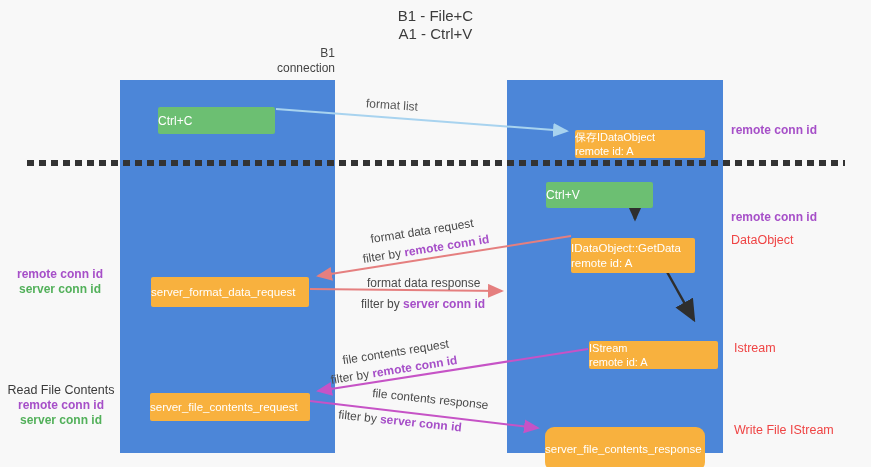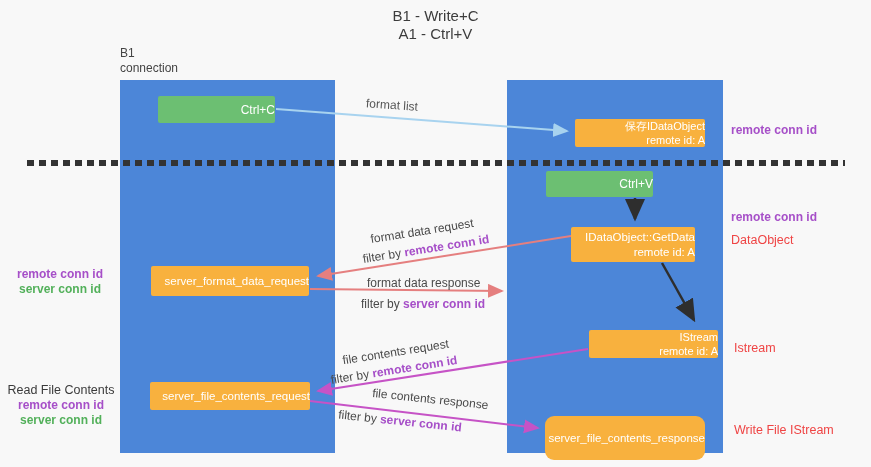--- a/index.html
+++ b/index.html
@@ -11,34 +11,34 @@
     overflow:hidden;
   }
   .title{
     position:absolute;left:0;top:7px;width:871px;
     text-align:center;font-size:15px;line-height:18px;color:#3c3c3c;
   }
   .lane{position:absolute;top:80px;height:373px;background:#4c86d8;}
   #lane-left{left:120px;width:215px;}
   #lane-right{left:507px;width:216px;}
   .lane-header{
-    position:absolute;top:46px;text-align:left;
+    position:absolute;top:46px;text-align:right;
     font-size:12px;line-height:15px;color:#444;
   }
   #lane-header-left{left:120px;width:215px;}
   #lane-header-right{left:507px;width:216px;}
   .dashed-line{
     position:absolute;left:27px;top:160px;width:818px;height:6px;
     background:repeating-linear-gradient(90deg,#333 0 7px,transparent 7px 12px);
     z-index:5;
   }
   .node{
     position:absolute;display:flex;flex-direction:column;
-    align-items:flex-end;justify-content:center;
-    color:#fff;text-align:center;border-radius:2px;z-index:4;
+    align-items:flex-start;justify-content:center;
+    color:#fff;text-align:center;border-radius:2px;z-index:4;margin-top:11px;
   }
   .node.orange{background:#f8b13e;}
   .node.green{background:#6cbf72;}
   .one-line{font-size:12px;}
   .long-label{font-size:11.5px;letter-spacing:0;}
   .two-line{font-size:11px;line-height:14px;}
   #node-ctrl-c{left:158px;top:96px;width:117px;height:27px;}
   #node-save-idataobject{left:575px;top:119px;width:130px;height:28px;}
   #node-ctrl-v{left:546px;top:171px;width:107px;height:26px;}
   #node-getdata{left:571px;top:227px;width:124px;height:35px;font-size:11.5px;line-height:15px;}
@@ -72,21 +72,21 @@
   #fl-file-req-filter{left:330px;top:363px;transform:rotate(-9deg);}
   #fl-file-resp{left:372px;top:392px;transform:rotate(6deg);}
   #fl-file-resp-filter{left:338px;top:414px;transform:rotate(6deg);}
 </style>
 </head>
 <body>
 
 <div id="canvas">
 
   <div class="title">
-    <div>B1 - Write+C</div>
+    <div>B1 - File+C</div>
     <div>A1 - Ctrl+V</div>
   </div>
 
   <div class="lane-header" id="lane-header-left">
     <div>B1</div>
     <div>connection</div>
   </div>
 
   <div class="lane" id="lane-left"></div>
   <div class="lane" id="lane-right"></div>

